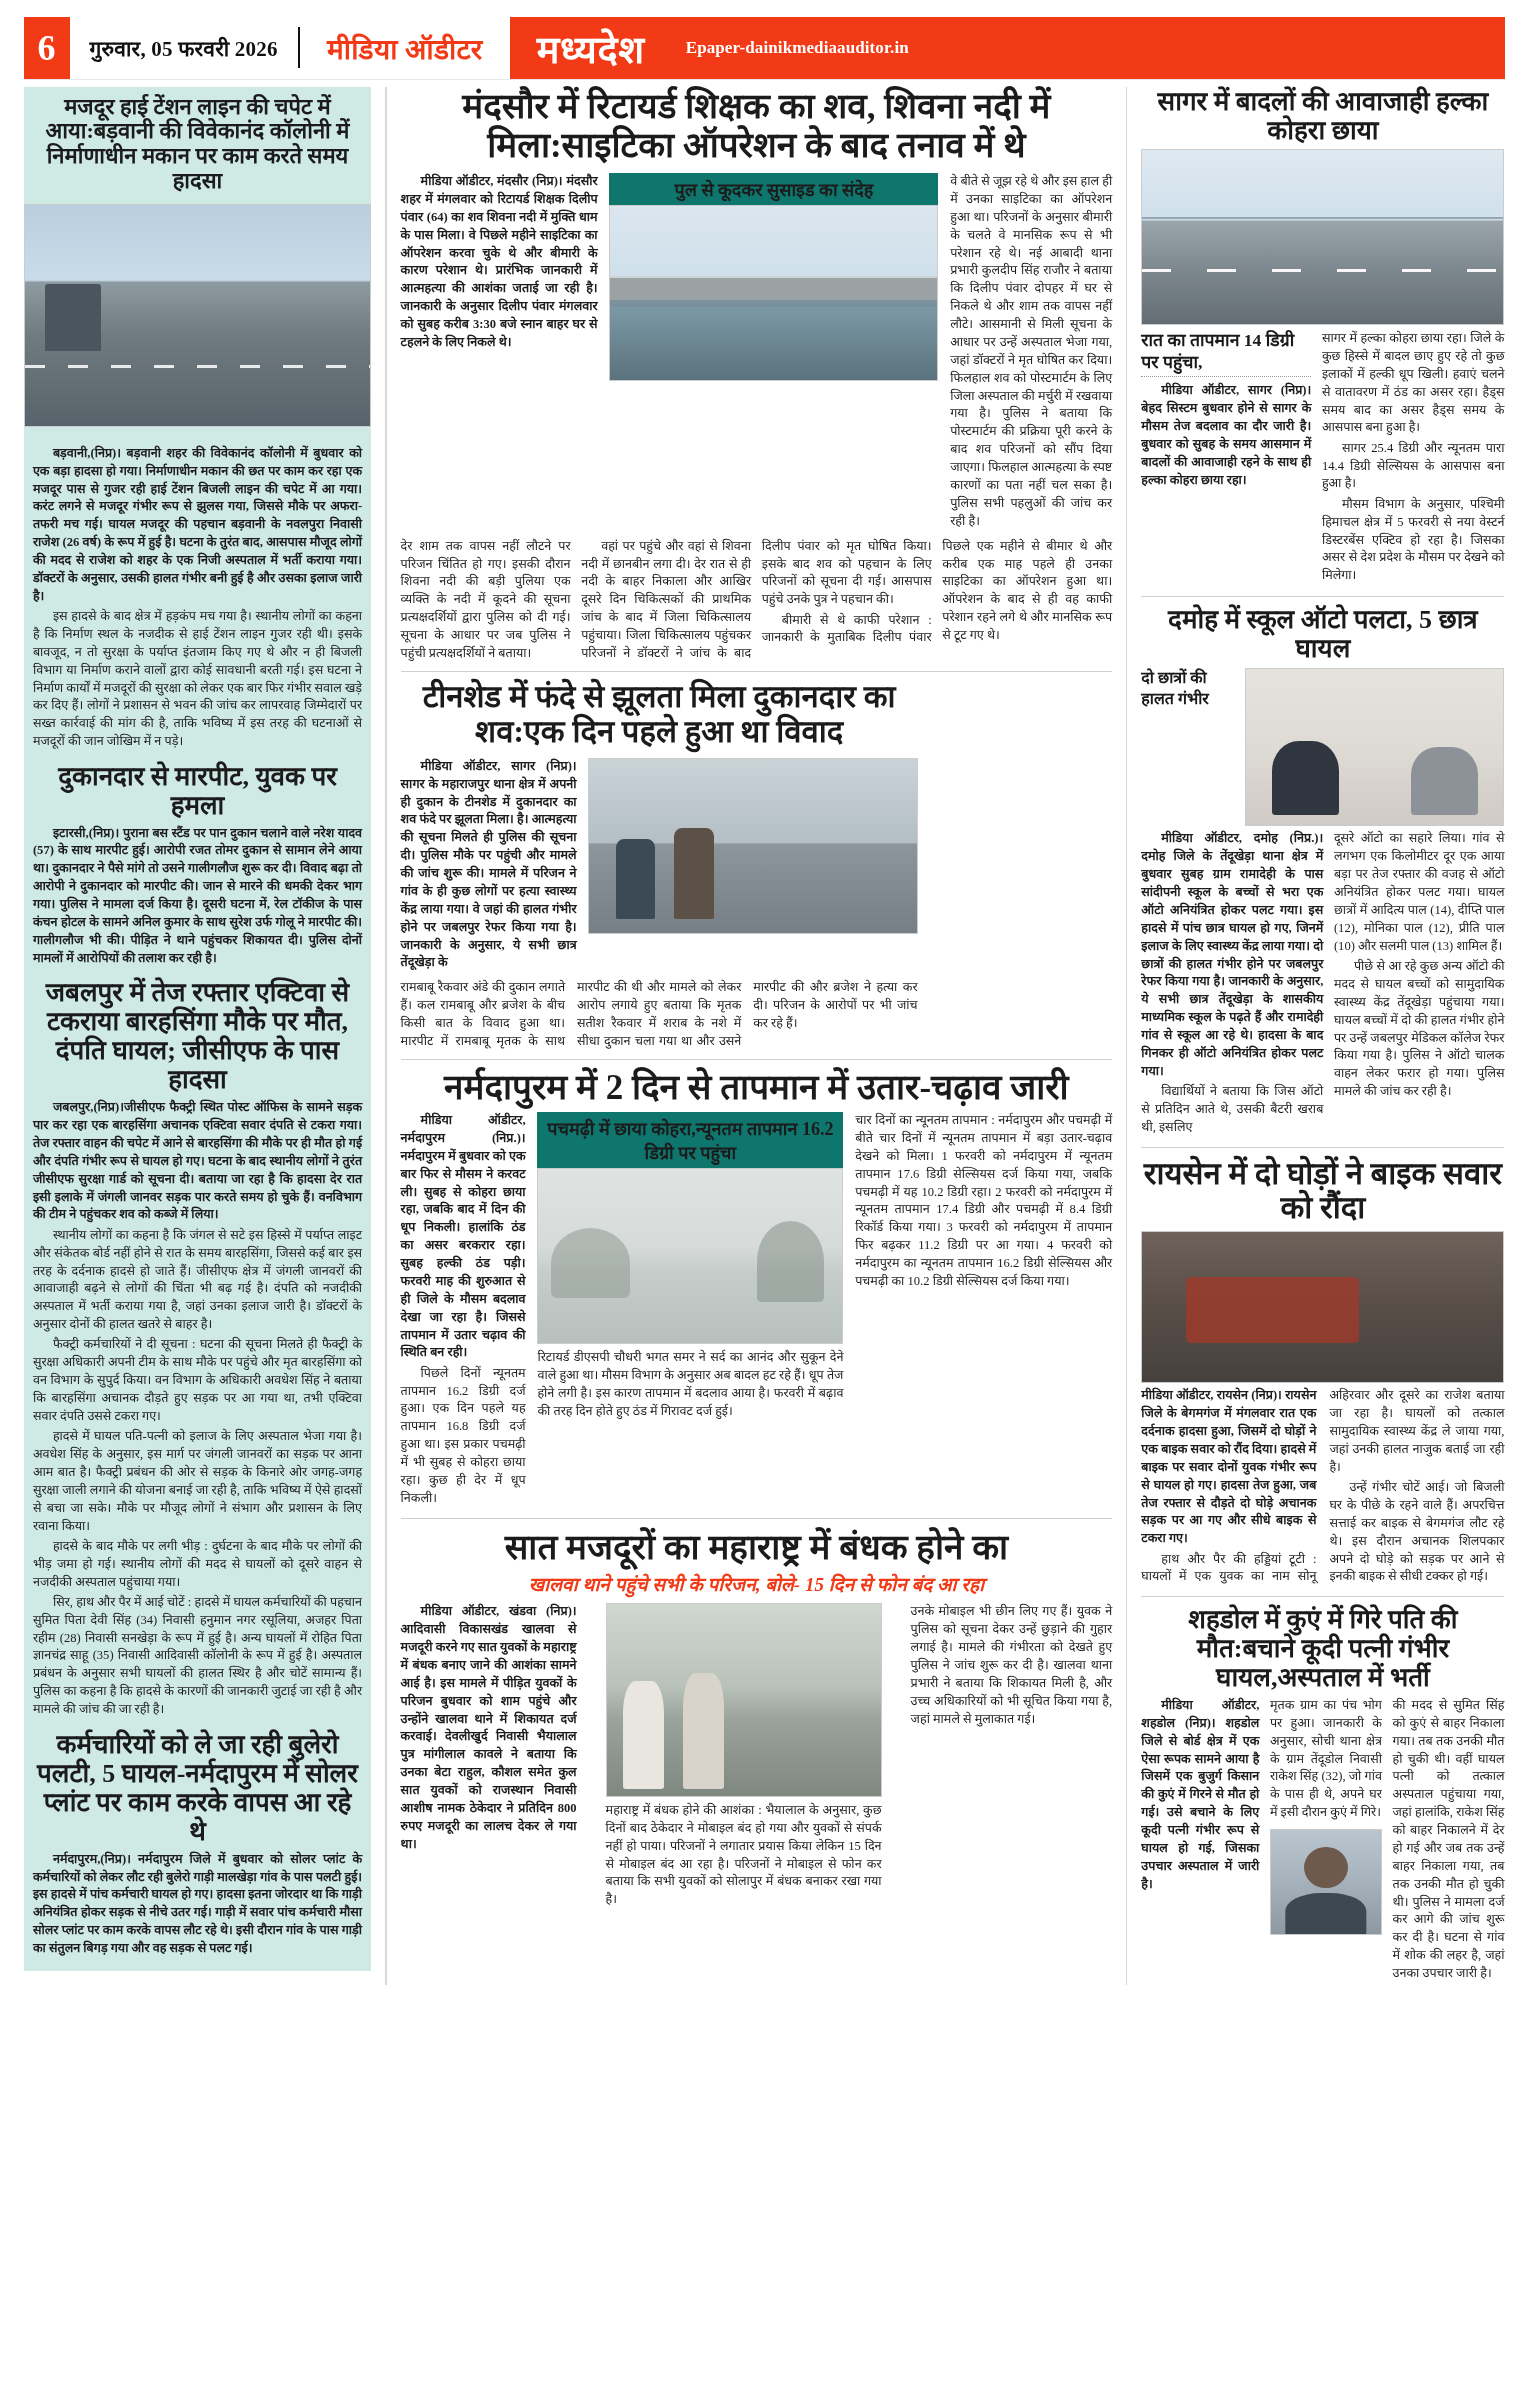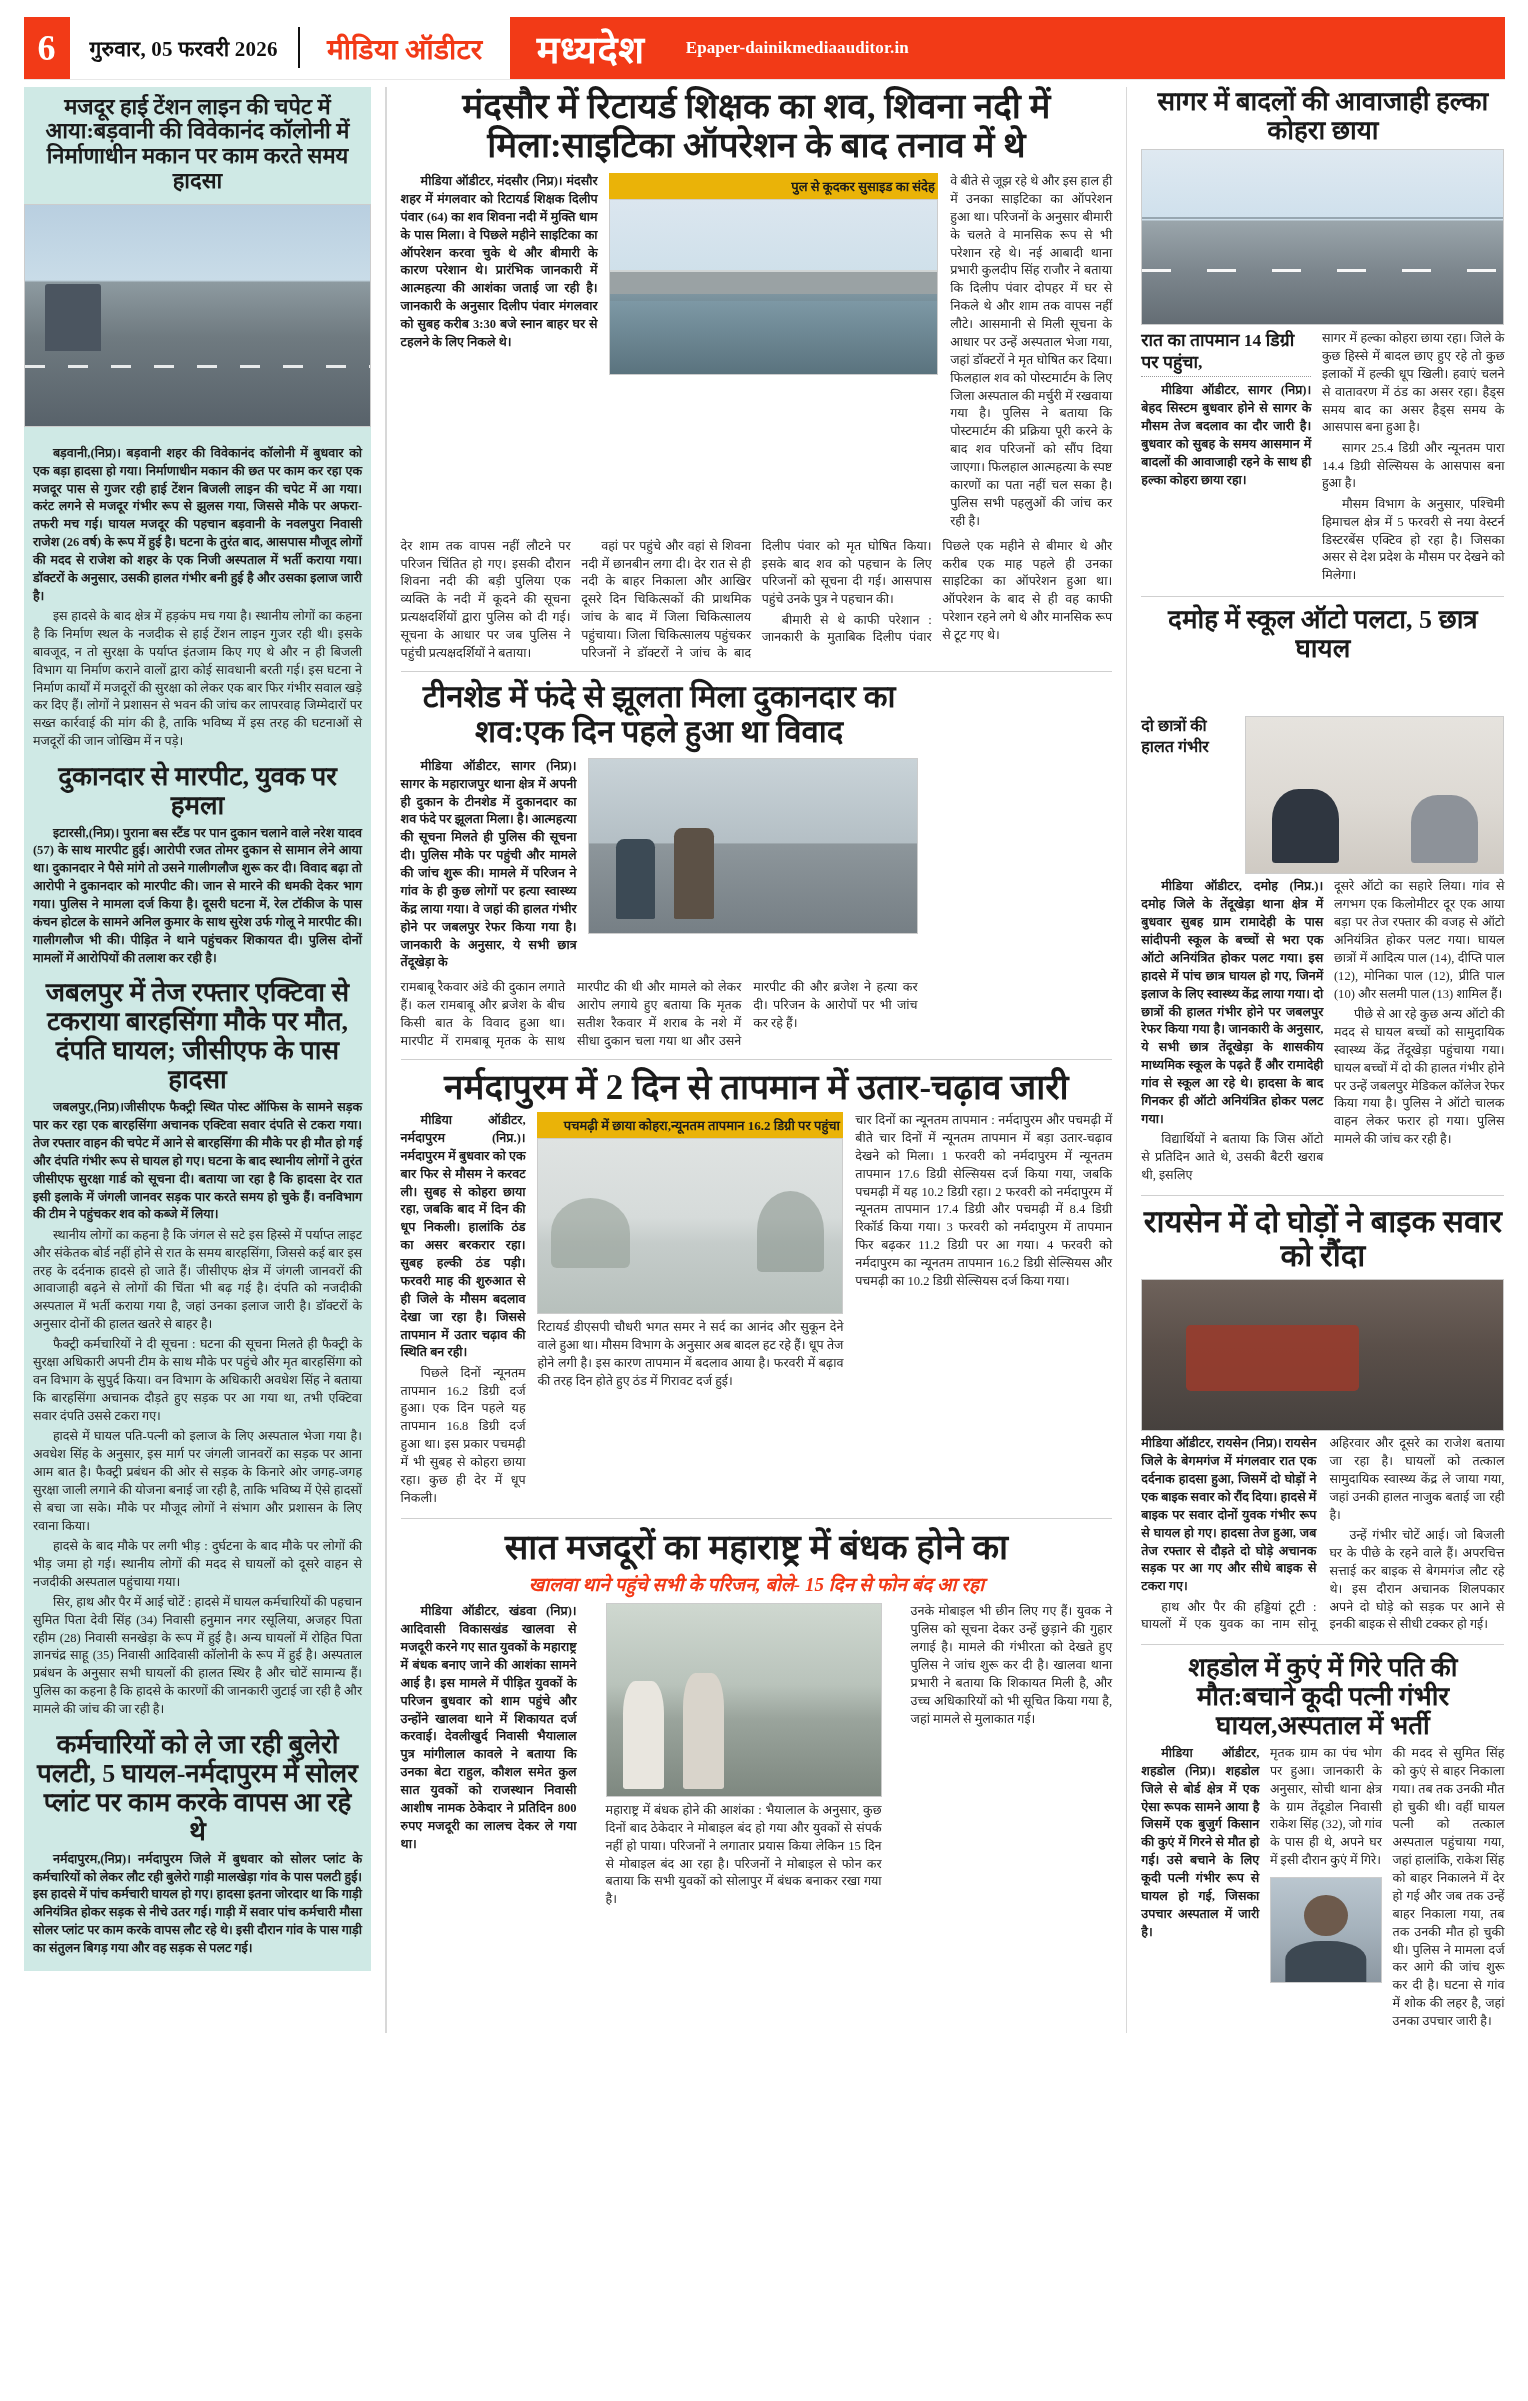--- a/index.html
+++ b/index.html
@@ -38,21 +38,21 @@
   
   .tealbox { background:#cfe9e5; padding:8.2px 9.4px 10.6px 9.4px; }
   .tealbox.cont { padding-top:18px; }
   h1.hl { font-weight:700; line-height:1.12; margin:0; text-align:center; color:#1b1b1b; }
   .hl-s { font-size:22px; }
   .hl-m { font-size:26px; }
   .hl-l { font-size:31px; }
   .hl-xl { font-size:35px; }
 
   .photo { width:100%; display:block; border:0.6px solid #cccccc; }
-  .yellowbar { background:#eab308; text-align:right; font-size:13px; font-weight:700; padding:4.1px 3.5px; color:#1b1b1b; }
+  .yellowbar { background:#0f766e; text-align:center; font-size:18px; font-weight:700; padding:4.1px 3.5px; color:#1b1b1b; }
 
   .body-txt { font-size:12.6px; line-height:1.42; text-align:justify; color:#1d1d1d; }
   .body-txt p { margin:0 0 2.4px 0; text-indent:20px; }
   .body-txt p.noind { text-indent:0; }
   .lead { font-weight:700; }
   .cols2 { column-count:2; column-gap:13px; }
   .cols3 { column-count:3; column-gap:11.8px; }
   .cols4 { column-count:4; column-gap:10.6px; }
   .redsub { color:#f23a17; font-size:19px; font-weight:700; text-align:center; font-style:italic; margin:4.7px 0 5.9px; }
   .sideload { font-size:17.6px; font-weight:700; line-height:1.25; border-bottom:1.2px dotted #999; padding-bottom:2.4px; }
@@ -284,21 +284,21 @@
             <p>सागर 25.4 डिग्री और न्यूनतम पारा 14.4 डिग्री सेल्सियस के आसपास बना हुआ है।</p>
             <p>मौसम विभाग के अनुसार, पश्चिमी हिमाचल क्षेत्र में 5 फरवरी से नया वेस्टर्न डिस्टरबेंस एक्टिव हो रहा है। जिसका असर से देश प्रदेश के मौसम पर देखने को मिलेगा।</p>
           </div>
         </div>
       </div>
 
       <hr class="rule">
 
       <h1 class="hl hl-m">दमोह में स्कूल ऑटो पलटा, 5 छात्र घायल</h1>
       <div class="spacer8"></div>
-      <div style="display:flex; gap:16px;margin-top:48px;">
+      <div style="display:flex; gap:16px;">
         <div style="width:88px">
           <div class="midload">दो छात्रों की हालत गंभीर</div>
         </div>
         <div style="flex:1">
           <div class="ph ph-hosp photo" style="height:158px"></div>
         </div>
       </div>
       <div class="spacer8"></div>
       <div style="display:flex; gap:10.6px;">
         <div style="width:182px">

